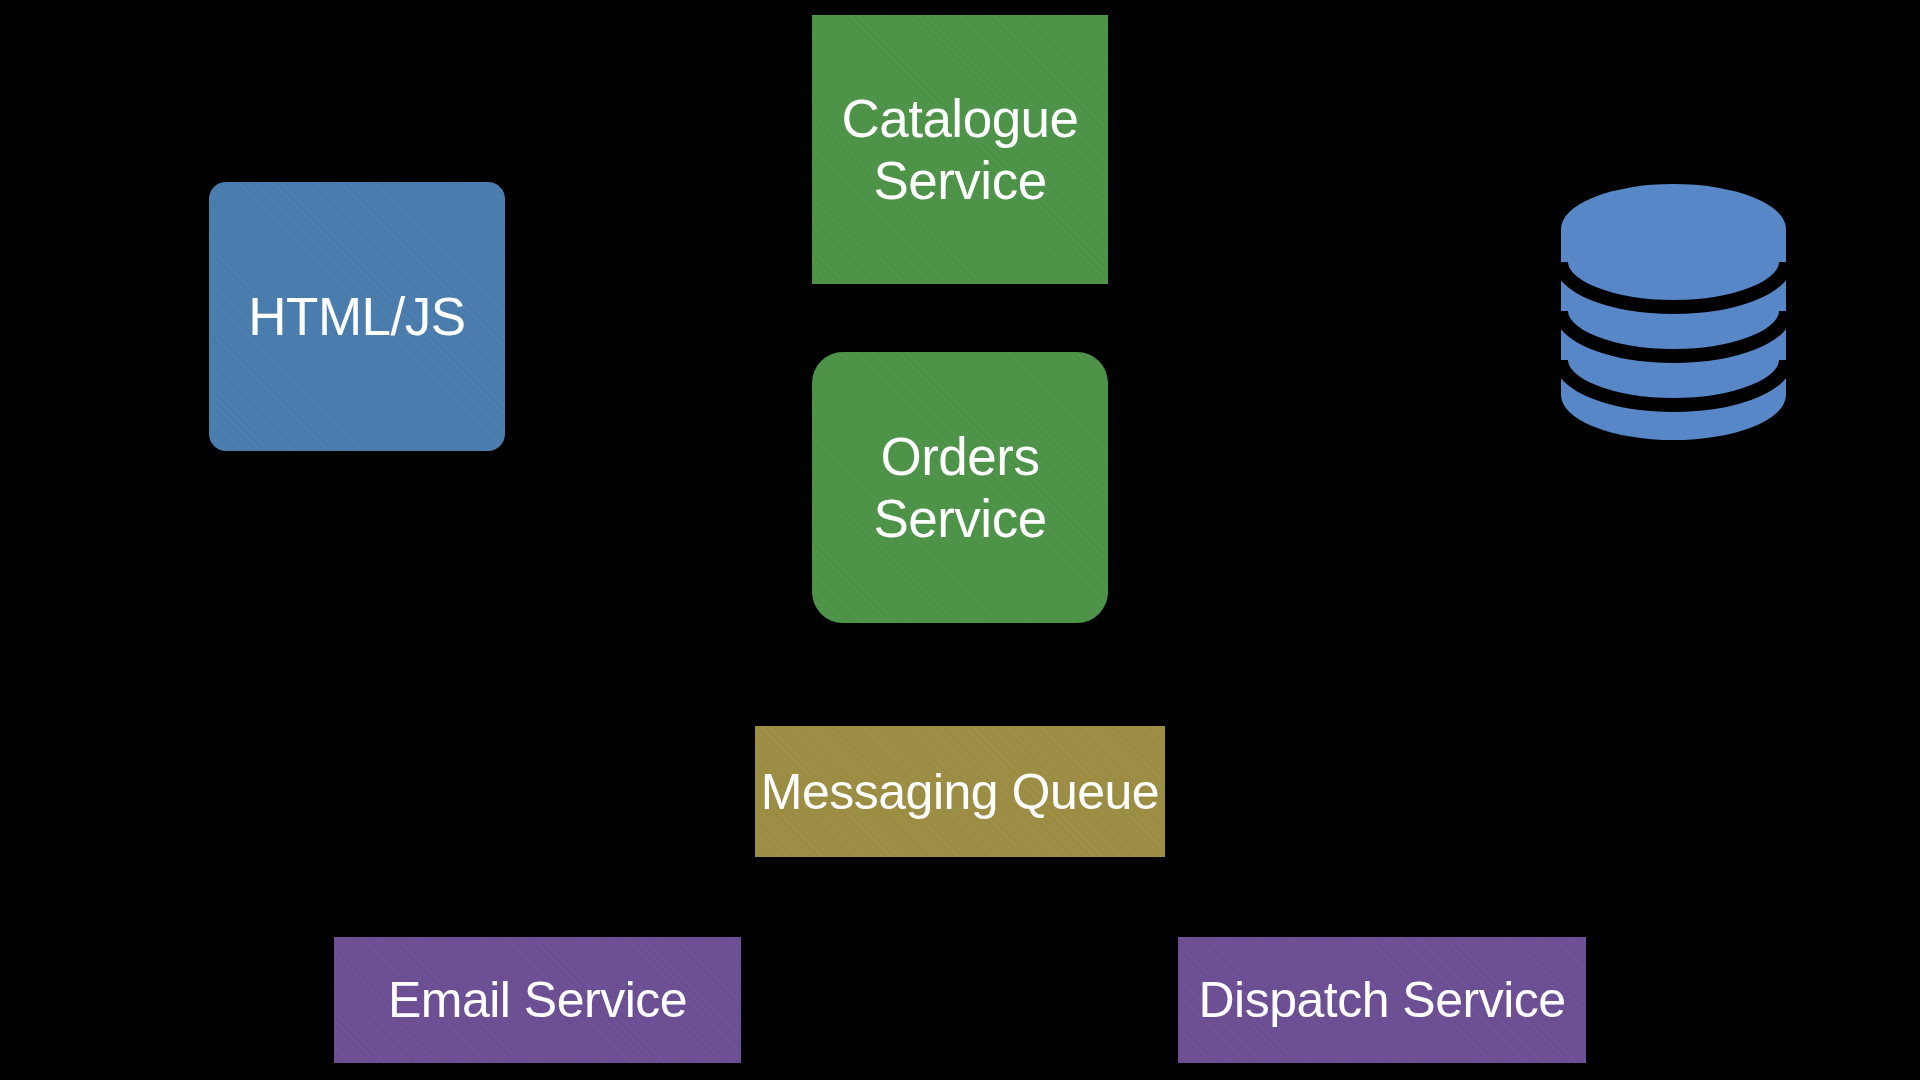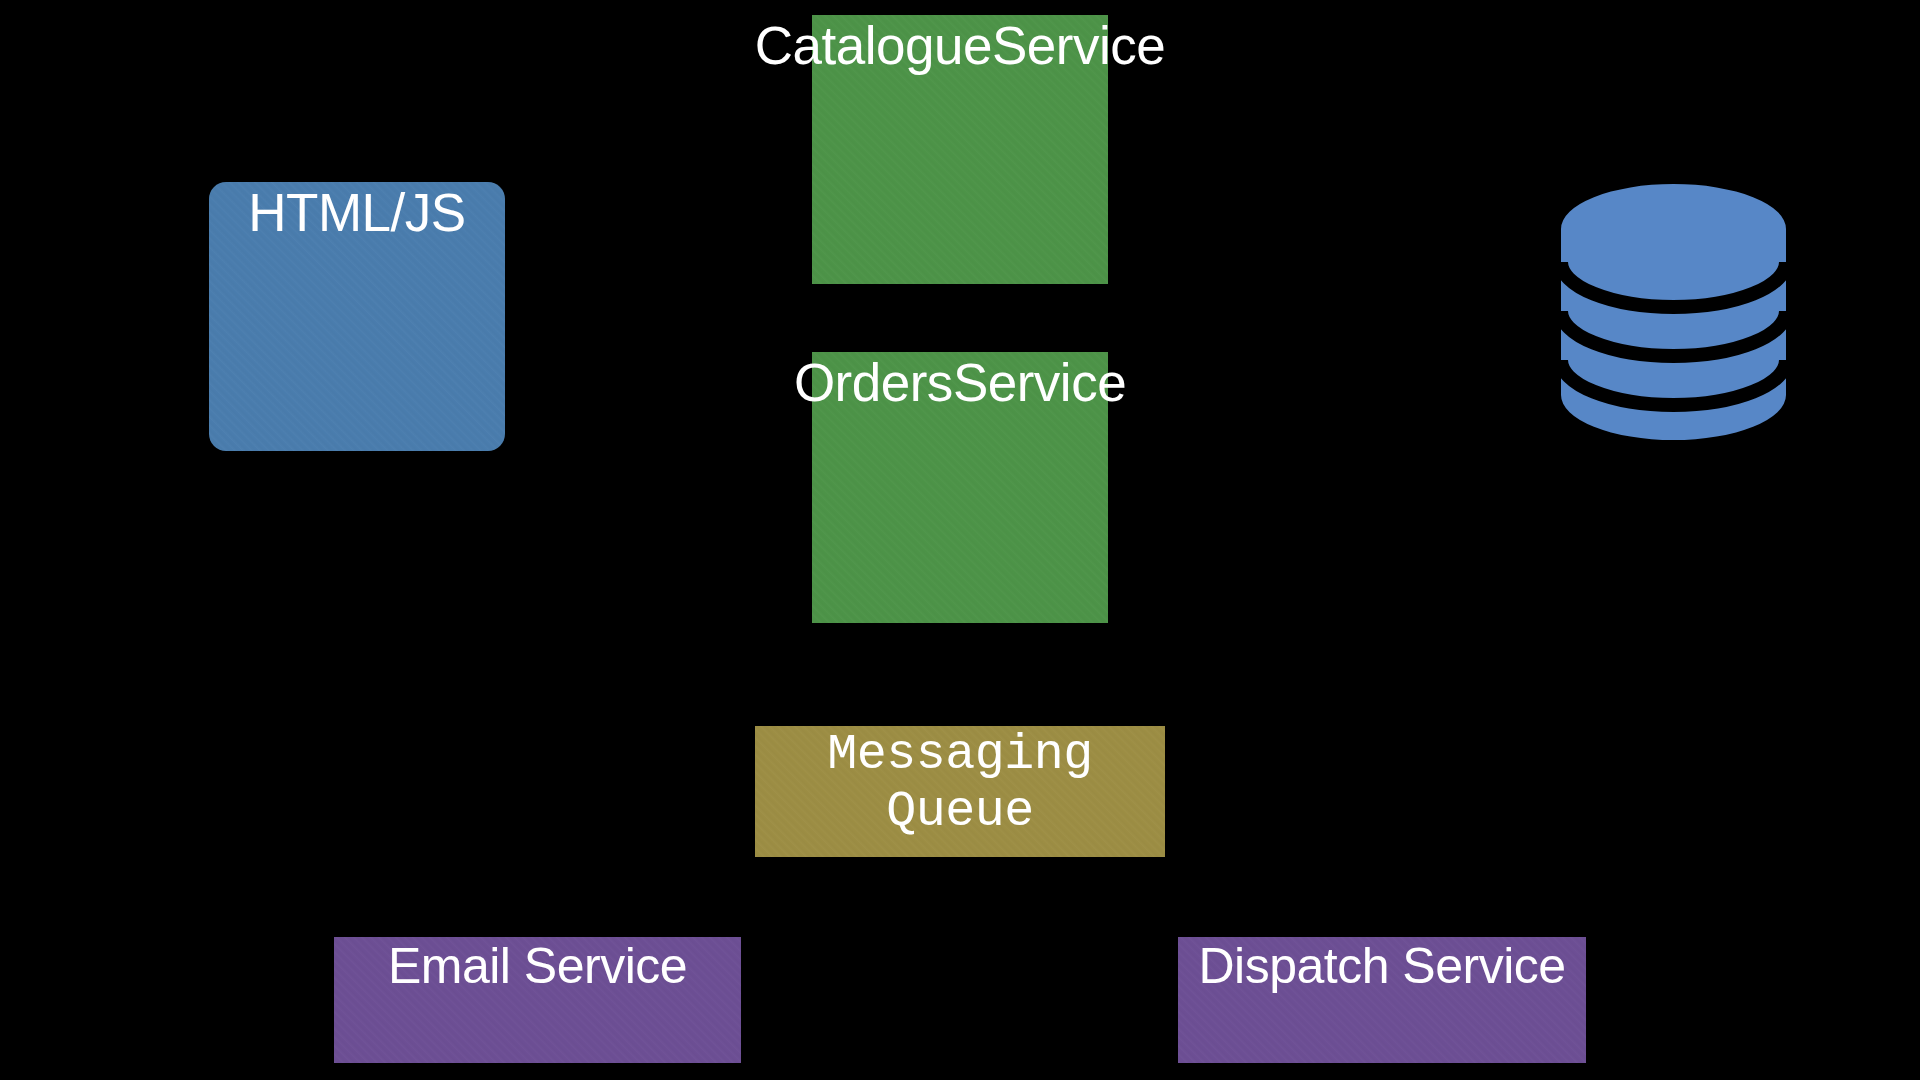--- a/index.html
+++ b/index.html
@@ -9,40 +9,41 @@
   .slide {
     position: relative;
     width: 1920px;
     height: 1080px;
     background: #000;
   }
 
   .node {
     position: absolute;
     display: flex;
-    flex-direction: row;
+    flex-direction: column;
+    align-items: center;
     justify-content: center;
     color: #ffffff;
     text-align: center;
     font-weight: 300;
     letter-spacing: -0.5px;
     
     background-image: repeating-linear-gradient(
         45deg,
         rgba(255,255,255,0.02) 0px,
         rgba(0,0,0,0.02) 3px,
         rgba(255,255,255,0.00) 6px);
   }
 
   .node .label-line { display: block; }
 
   
   .node-html-js        { left: 209px; top: 182px; width: 296px; height: 269px; font-size: 53px; border-radius: 17px; }
   .node-catalogue      { left: 812px; top:  15px; width: 296px; height: 269px; font-size: 53px; line-height: 1.16; }
-  .node-orders         { left: 812px; top: 352px; width: 296px; height: 271px; font-size: 53px; line-height: 1.16; }
+  .node-orders         { left: 812px; top: 352px; width: 296px; height: 271px; font-size: 53px; line-height: 1.16; border-radius: 31px; }
 
   
   .node-messaging      { left: 755px; top: 726px; width: 410px; height: 131px; font-size: 50px; }
   .node-email          { left: 334px; top: 937px; width: 407px; height: 126px; font-size: 50px; }
   .node-dispatch       { left: 1178px; top: 937px; width: 408px; height: 126px; font-size: 50px; }
 
   .db-icon {
     position: absolute;
     left: 1560px;
     top: 183px;
@@ -69,21 +70,21 @@
     <span class="label-line" style="color: rgb(255, 255, 255);">Service</span>
   </div>
 
   <svg class="db-icon" viewBox="0 0 227 258" aria-hidden="true">
     <path d="M1,46 A112.5,45 0 0 1 226,46 L226,212 A112.5,45 0 0 1 1,212 Z" fill="#5787c7"></path>
     <path d="M1,79 A112.5,45 0 0 0 226,79" fill="none" stroke="#000000" stroke-width="14"></path>
     <path d="M1,128 A112.5,45 0 0 0 226,128" fill="none" stroke="#000000" stroke-width="14"></path>
     <path d="M1,177 A112.5,45 0 0 0 226,177" fill="none" stroke="#000000" stroke-width="14"></path>
   </svg>
 
-  <div class="node node-messaging" style="background-color: rgb(157, 142, 68); font-family: Liberation Mono, monospace;">
+  <div class="node node-messaging" style="background-color: rgb(157, 142, 68);">
     <span class="label-line" style="color: rgb(255, 255, 255);">Messaging Queue</span>
   </div>
 
   <div class="node node-email" style="background-color: rgb(109, 79, 149);">
     <span class="label-line" style="color: rgb(255, 255, 255);">Email Service</span>
   </div>
 
   <div class="node node-dispatch" style="background-color: rgb(109, 79, 149);">
     <span class="label-line" style="color: rgb(255, 255, 255);">Dispatch Service</span>
   </div>

